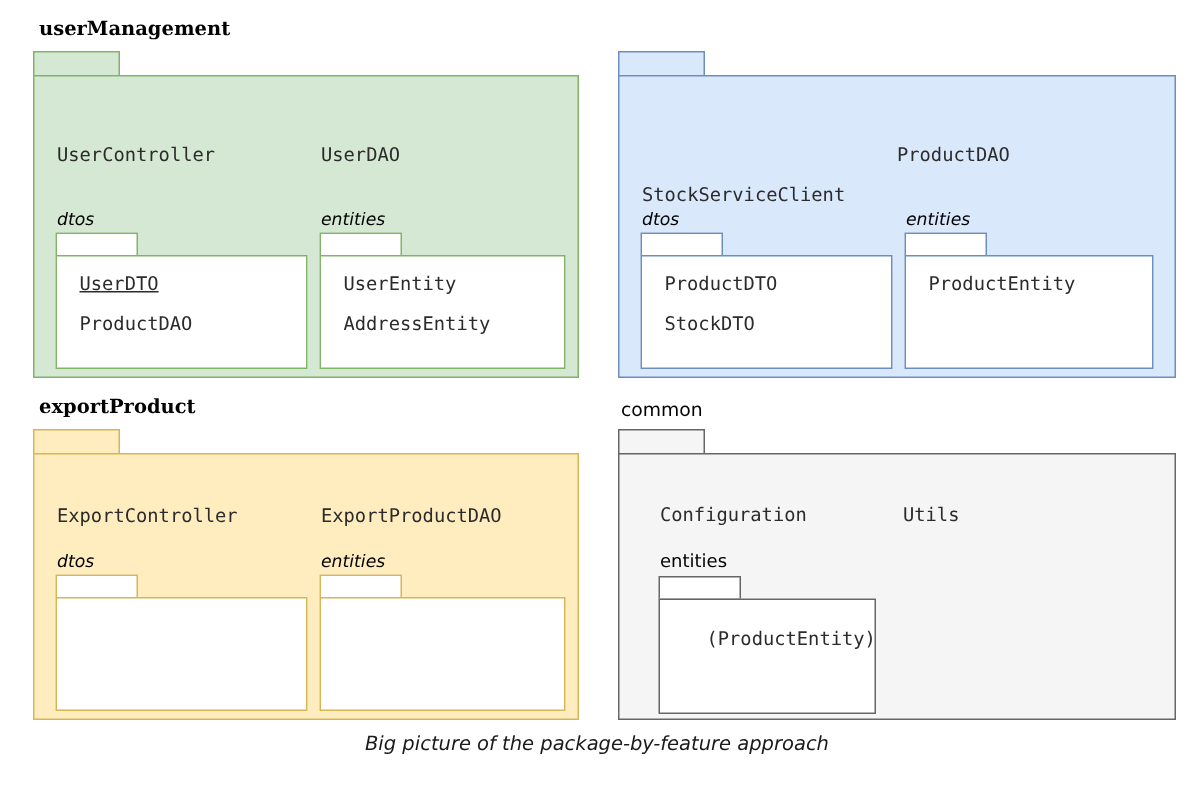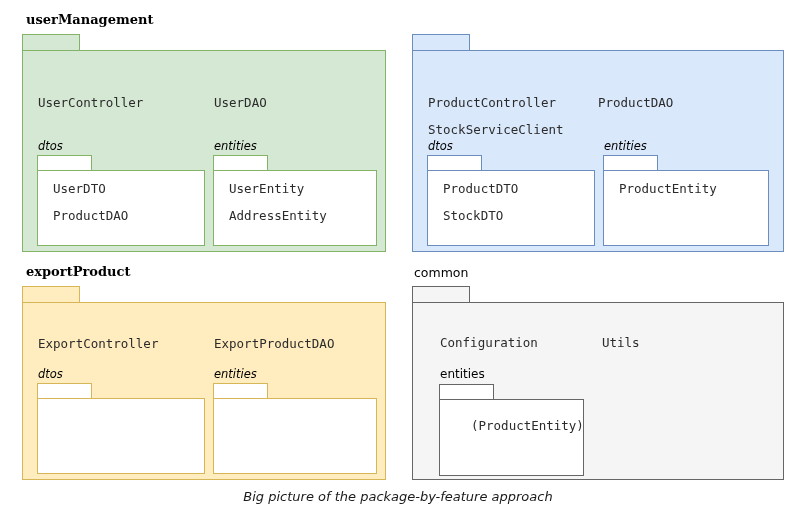--- a/index.html
+++ b/index.html
@@ -132,38 +132,37 @@
     <div class="pkg-tab c-green" style="left:0px; top:22px; width:58px; height:17px;"></div>
     <div class="pkg-body c-green" style="left:0px; top:38px; width:364px; height:202px;"></div>
 
     <div class="cls" style="left:16px; top:84px;">UserController</div>
     <div class="cls" style="left:192px; top:84px;">UserDAO</div>
 
     <div class="subpkg" style="left:15px; top:128px; width:168px; height:106px;">
       <div class="sub-title" style="left:1px; top:0px;">dtos</div>
       <div class="sub-tab c-green-b c-white" style="left:0px; top:15px; width:55px; height:16px;"></div>
       <div class="sub-body c-green-b c-white" style="left:0px; top:30px; width:168px; height:76px;"></div>
-      <div class="cls" style="left:16px; top:42px;">UserDTO</div>
+      <div class="cls" style="left:16px; top:42px;text-decoration:underline;">UserDTO</div>
       <div class="cls" style="left:16px; top:69px;">ProductDAO</div>
     </div>
 
     <div class="subpkg" style="left:191px; top:128px; width:164px; height:106px;">
       <div class="sub-title" style="left:1px; top:0px;">entities</div>
       <div class="sub-tab c-green-b c-white" style="left:0px; top:15px; width:55px; height:16px;"></div>
       <div class="sub-body c-green-b c-white" style="left:0px; top:30px; width:164px; height:76px;"></div>
       <div class="cls" style="left:16px; top:42px;">UserEntity</div>
       <div class="cls" style="left:16px; top:69px;">AddressEntity</div>
     </div>
   </div>
 
   <div class="package" style="left:412px; top:12px; width:372px; height:240px;">
     <div class="pkg-tab c-blue" style="left:0px; top:22px; width:58px; height:17px;"></div>
     <div class="pkg-body c-blue" style="left:0px; top:38px; width:372px; height:202px;"></div>
 
-    <div class="cls" style="left:16px; top:84px;">ProductController</div>
     <div class="cls" style="left:186px; top:84px;">ProductDAO</div>
     <div class="cls" style="left:16px; top:111px;">StockServiceClient</div>
 
     <div class="subpkg" style="left:15px; top:128px; width:168px; height:106px;">
       <div class="sub-title" style="left:1px; top:0px;">dtos</div>
       <div class="sub-tab c-blue-b c-white" style="left:0px; top:15px; width:55px; height:16px;"></div>
       <div class="sub-body c-blue-b c-white" style="left:0px; top:30px; width:168px; height:76px;"></div>
       <div class="cls" style="left:16px; top:42px;">ProductDTO</div>
       <div class="cls" style="left:16px; top:69px;">StockDTO</div>
     </div>

